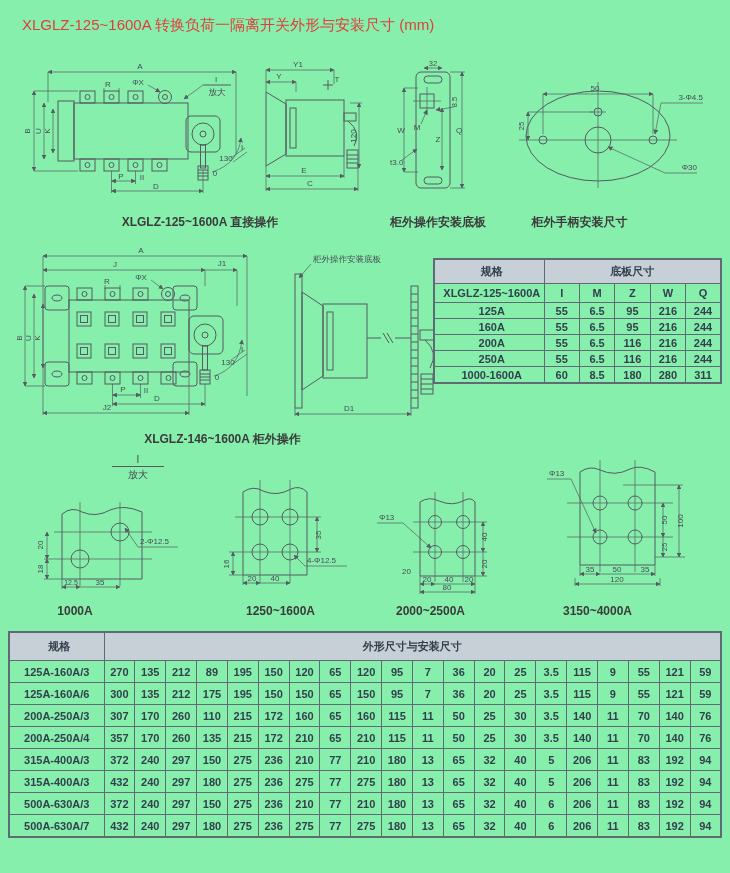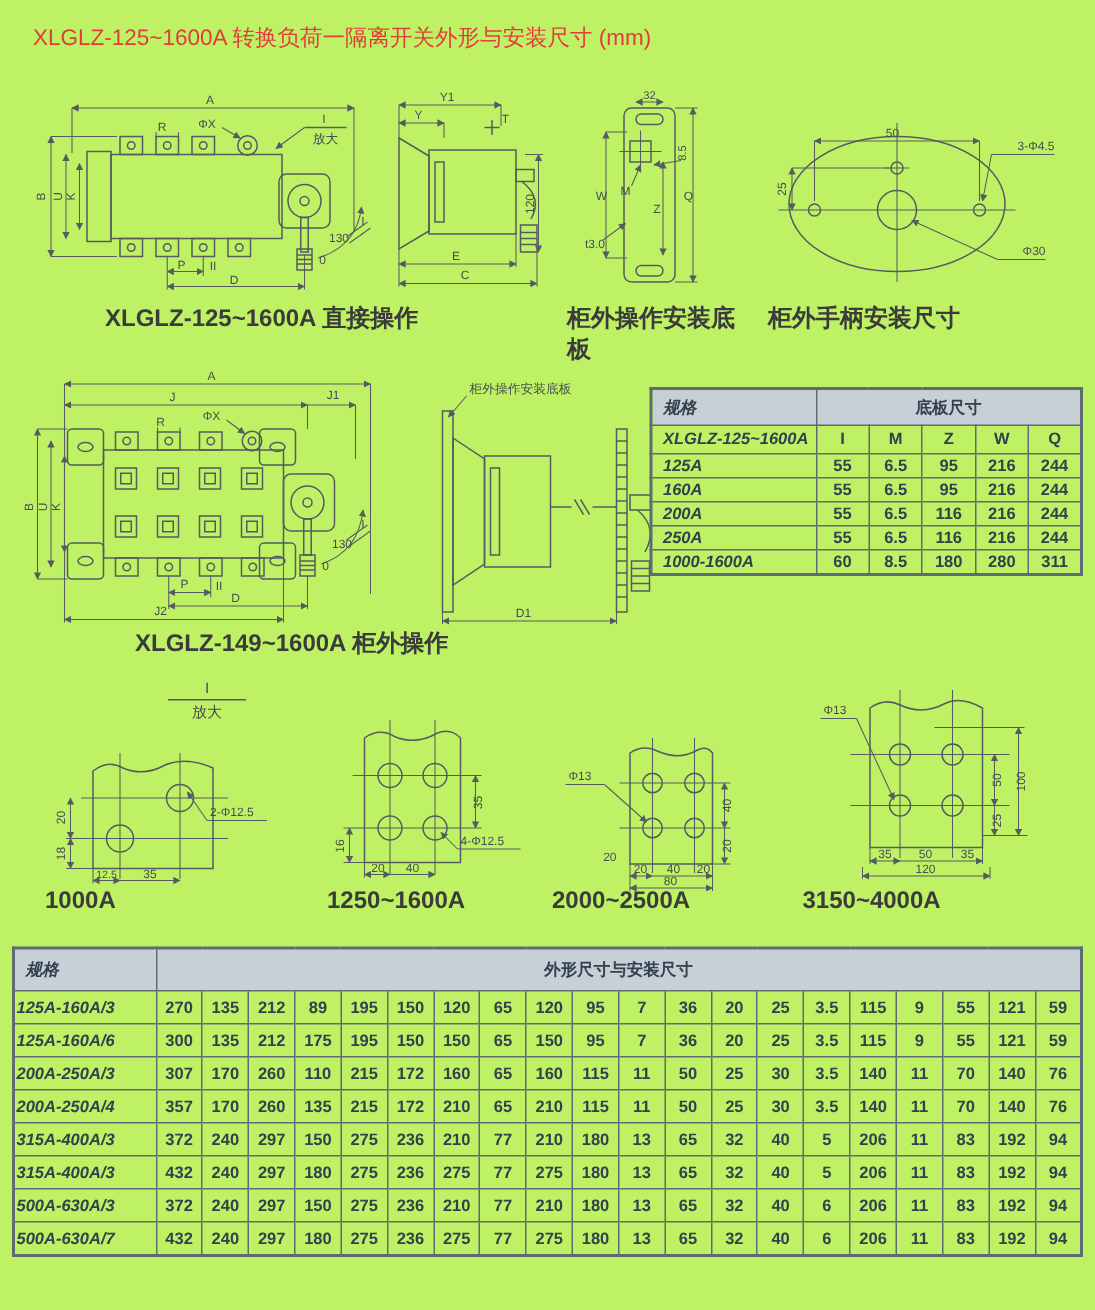--- a/index.html
+++ b/index.html
@@ -1,35 +1,35 @@
 <!DOCTYPE html>
 <html style="--title: #e23d3d; --table_header_bg: #c7cfd7; --table_border: #5f6a75; --table_text: #33404d; --line: #565b61; --dim_text: #474c52; --caption_text: #3b3b3b;"><head>
 <meta charset="utf-8">
 <style>
   :root{
     --title:#e23d3d; --table_header_bg:#c7cfd7; --table_border:#5f6a75;
     --table_text:#33404d; --line:#565b61; --dim_text:#474c52; --caption_text:#3b3b3b;
   }
   html,body{margin:0;padding:0;background:#fff;}
-  #page{position:relative;width:730px;height:873px;background:#bef264;overflow:hidden;
+  #page{position:relative;width:730px;height:873px;background:#86efac;overflow:hidden;
         font-family:"Liberation Sans","DejaVu Sans",sans-serif;}
   .title{position:absolute;left:22px;top:16px;font-size:15px;color:var(--title);}
   .fig{position:absolute;}
-  .cap{position:absolute;font-size:16px;font-weight:bold;color:var(--caption_text);}
+  .cap{position:absolute;font-size:12px;font-weight:bold;color:var(--caption_text);text-align:center;margin-top:12px;}
   svg .ln{stroke:var(--line);stroke-width:1;fill:none;}
   svg .dm{stroke:var(--line);stroke-width:.7;fill:none;}
   svg text{font-family:"Liberation Sans","DejaVu Sans",sans-serif;font-size:8px;fill:var(--dim_text);text-anchor:middle;}
   svg text.s{text-anchor:start;} svg text.e{text-anchor:end;}
   .detail-mark{position:absolute;left:112px;top:454px;width:52px;color:var(--dim_text);}
   .detail-mark .num{border-bottom:1px solid var(--line);text-align:center;font-size:10px;padding-bottom:1px;}
   .detail-mark .den{text-align:center;font-size:10px;padding-top:1px;}
   table.dtable{position:absolute;border-collapse:collapse;table-layout:fixed;
       border:2px solid var(--table_border);font-size:11px;font-weight:bold;color:var(--table_text);}
   .dtable td{border:1px solid var(--table_border);text-align:center;padding:0 2px;overflow:hidden;white-space:nowrap;}
-  .dtable td.spec{text-align:left;padding-left:7px;font-style:italic;}
+  .dtable td.spec{text-align:center;padding-left:7px;}
   .dtable .hrow td{background:var(--table_header_bg);height:23px;}
   .t1{left:433px;top:258px;width:289px;}
   .t1 .subrow td{height:18px;}
   .t1 tbody.data td{height:15px;}
   .t2{left:8px;top:631px;width:714px;font-size:11px;}
   .t2 .hrow td{height:27px;}
   .t2 .subrow td{height:26px;}
   .t2 tbody.data td{height:21px;padding:0 1px;}
 </style>
 </head>
@@ -321,21 +321,21 @@
     <rect class="ln" x="406" y="128" width="12" height="20"></rect>
     <line class="ln" x1="406" y1="133" x2="418" y2="133"></line>
     <line class="ln" x1="406" y1="138" x2="418" y2="138"></line>
     <line class="ln" x1="406" y1="143" x2="418" y2="143"></line>
     <line class="dm" x1="280" y1="162" x2="280" y2="170"></line>
     <line class="dm" x1="396" y1="162" x2="396" y2="170"></line>
     <line class="dm" x1="280" y1="168" x2="396" y2="168" marker-start="url(#ah)" marker-end="url(#ah)"></line>
     <text x="334" y="165">D1</text>
   </svg>
 
-  <div class="cap" style="left:90px;top:419px;width:265px">XLGLZ-149~1600A 柜外操作</div>
+  <div class="cap" style="left:90px;top:419px;width:265px">XLGLZ-146~1600A 柜外操作</div>
 
   <table class="dtable t1">
     <colgroup>
         <col style="width:110px">
         <col>
         <col>
         <col>
         <col>
         <col>
       </colgroup>

